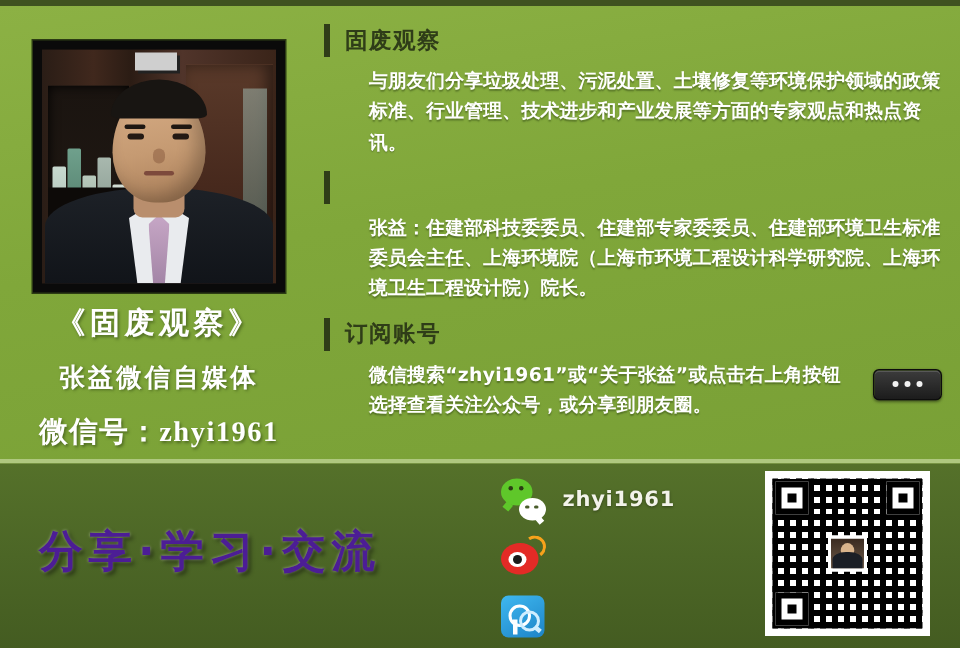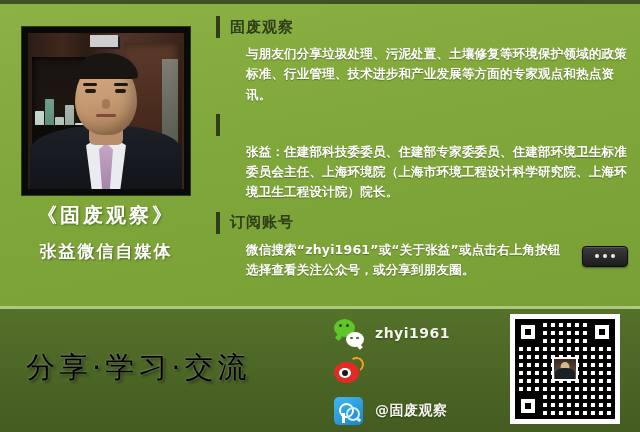--- a/index.html
+++ b/index.html
@@ -275,22 +275,22 @@
     border-radius: 50%;
     background: #f2f2f2;
     display: block;
   }
 
   
   .slogan {
     position: absolute;
     left: 26px; top: 348px;
     font-size: 29px;
-    font-weight: normal;
-    color: #000000;
+    font-weight: bold;
+    color: #4c1d95;
     letter-spacing: 4px;
     text-shadow: 2px 2px 3px rgba(0,0,0,.45), 0 0 2px rgba(255,255,255,.5);
     white-space: nowrap;
   }
 
   
   .socials {
     position: absolute;
     left: 334px; top: 313px;
     width: 170px;
@@ -540,20 +540,21 @@
       <div class="eye l"></div>
       <div class="eye r"></div>
       <div class="nose"></div>
       <div class="mouth"></div>
     </div>
   </div>
 
   <div class="left-caption">
     <div class="cap-line cap-1">《固废观察》</div>
     <div class="cap-line cap-2">张益微信自媒体</div>
+    <div class="cap-line cap-3">微信号：zhyi1961</div>
   </div>
 
   <div class="sections">
 
     <div class="section">
       <div class="sec-head">
         <div class="sec-bar"></div>
         <div class="sec-title">固废观察</div>
       </div>
       <div class="sec-body">与朋友们分享垃圾处理、污泥处置、土壤修复等环境保护领域的政策标准、行业管理、技术进步和产业发展等方面的专家观点和热点资讯。</div>
@@ -607,21 +608,20 @@
         <div class="wave"></div>
       </div>
     </div>
 
     <div class="social-row">
       <div class="social-icon ic-tqq">
         <div class="plate"></div>
         <div class="pen"></div>
         <div class="lens"></div>
       </div>
-      <div class="social-label">@固废观察</div>
     </div>
 
   </div>
 
   <div class="qr-wrap">
     <div class="qr">
       <div class="finder f-tl"></div>
       <div class="finder f-tr"></div>
       <div class="finder f-bl"></div>
       <div class="qr-center">

